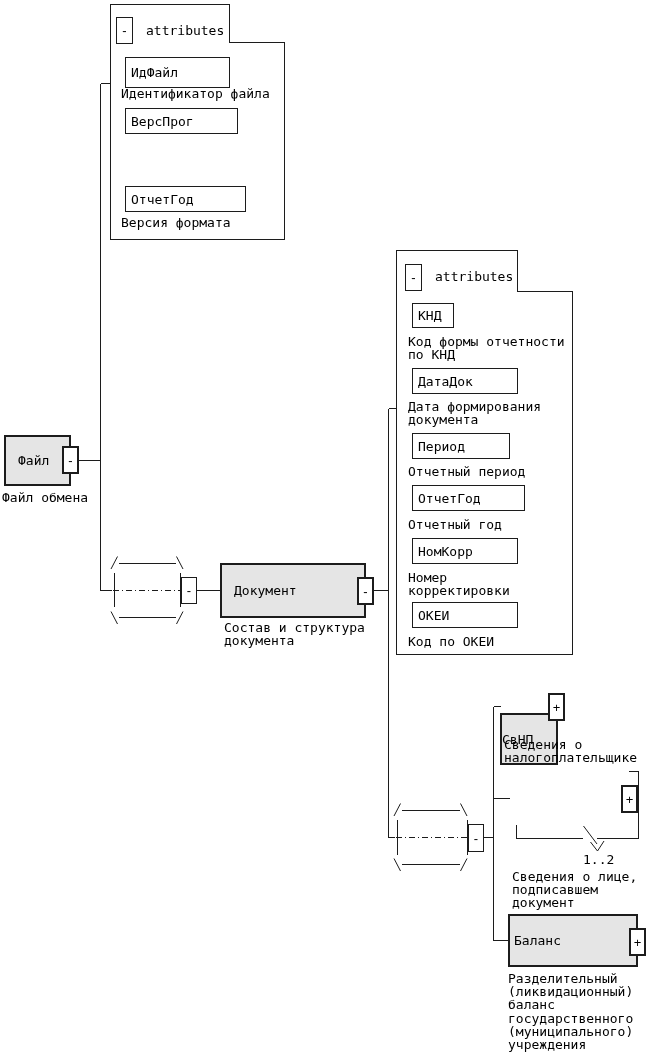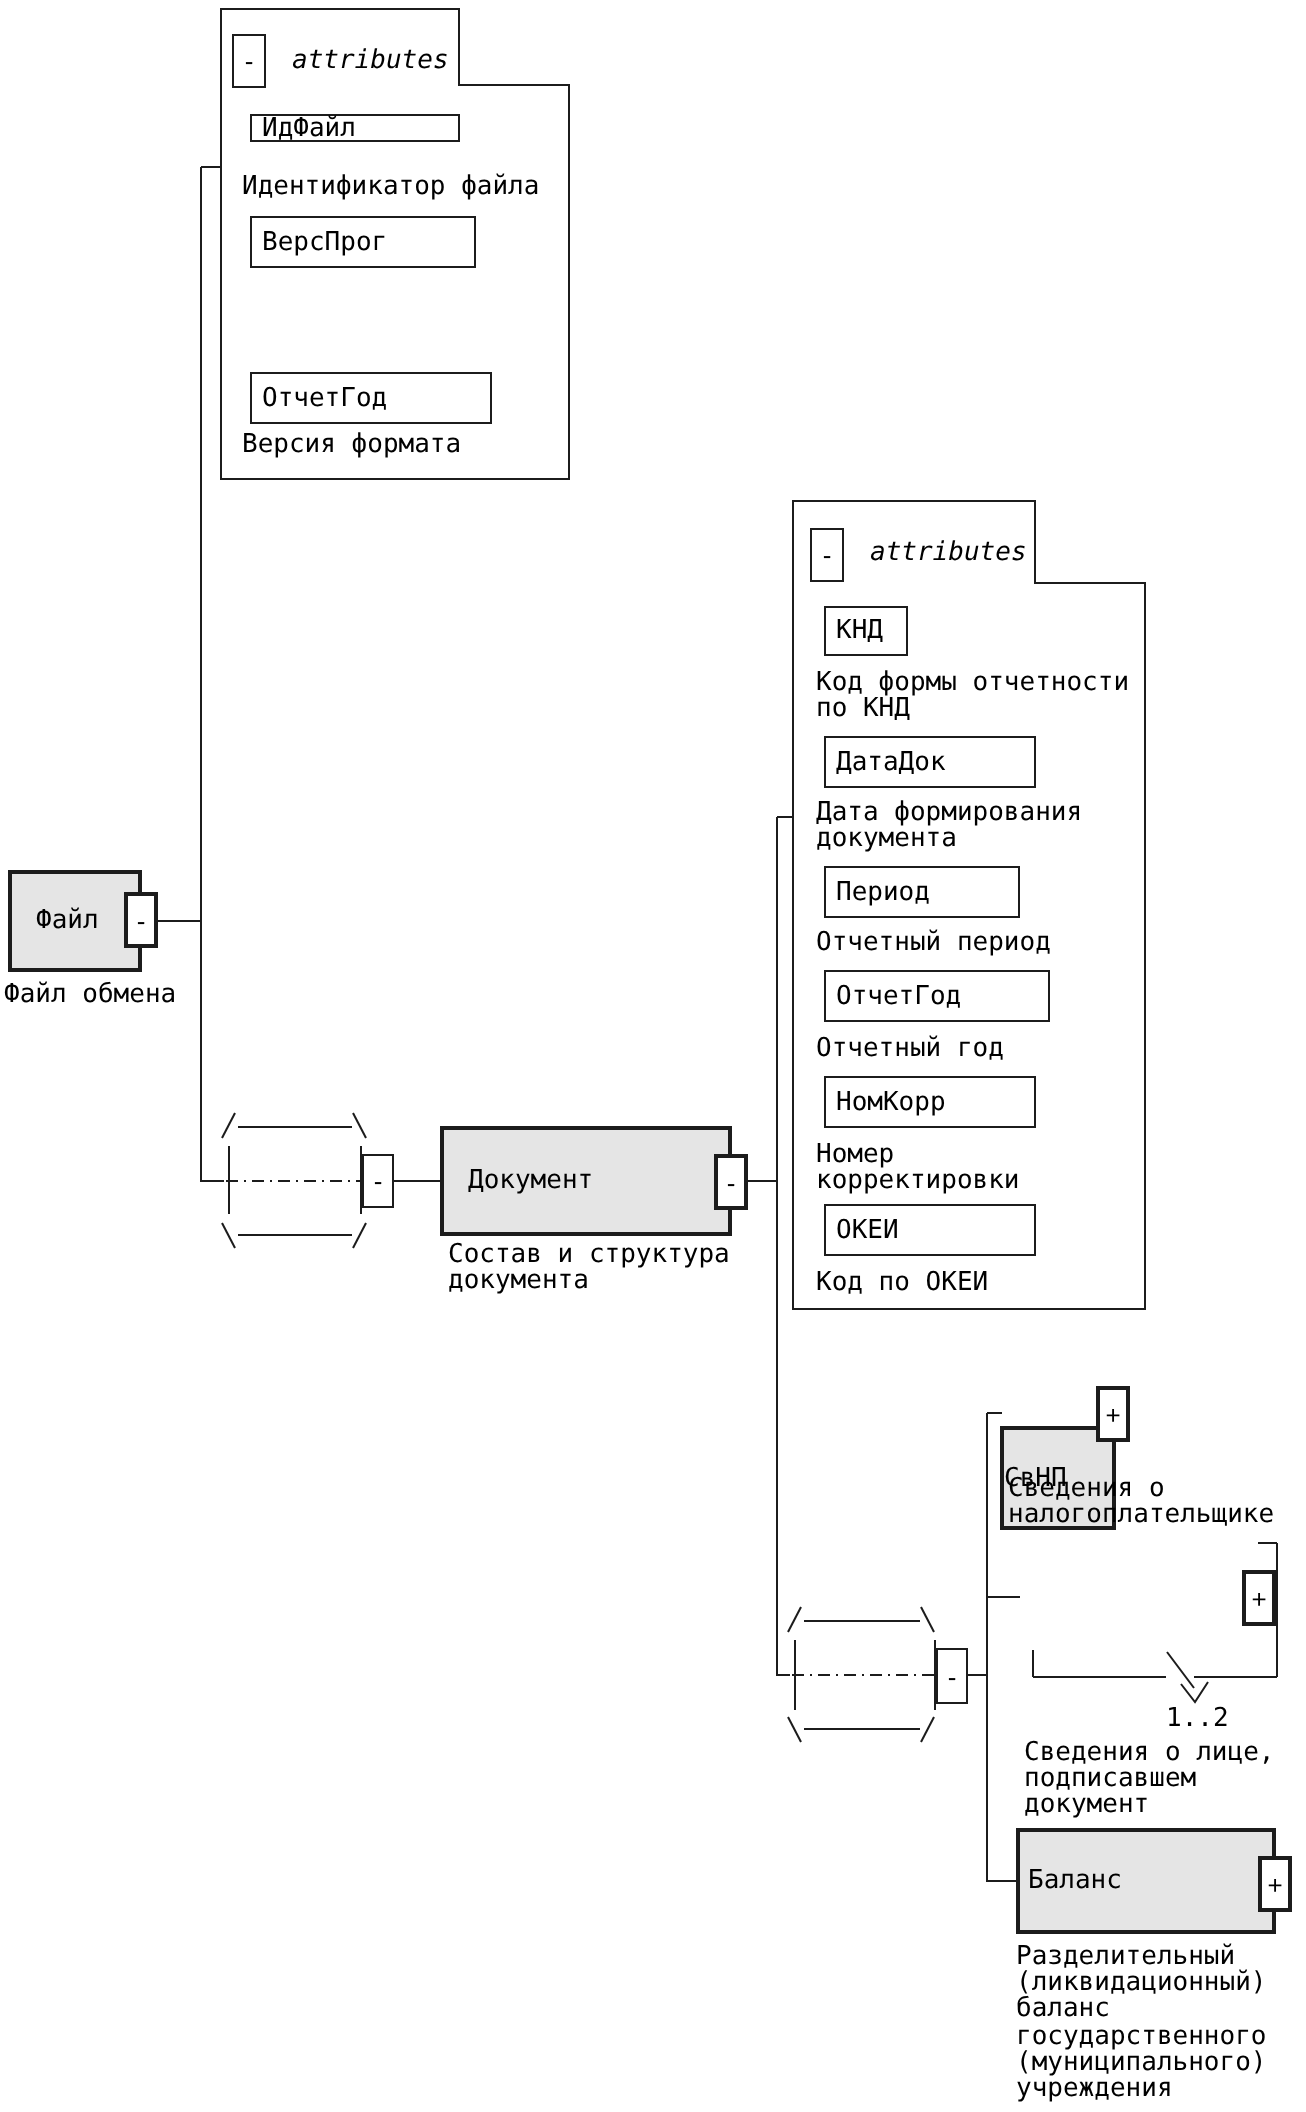--- a/index.html
+++ b/index.html
@@ -19,21 +19,21 @@
   }
   .btn{
     position:absolute;box-sizing:border-box;border:2px solid #1c1c1c;background:#fff;
     display:flex;align-items:center;justify-content:center;z-index:3;
     width:17px;font-size:13px;line-height:1;padding:0;cursor:pointer;
   }
   .btn-sm{border-width:1px;}
   .caption{
     position:absolute;white-space:pre-line;line-height:13.2px;z-index:2;
   }
-  .tabtitle{position:absolute;z-index:2;line-height:13px;font-style:italic;}
+  .tabtitle{position:absolute;z-index:2;line-height:13px;}
 </style>
 </head>
 <body>
 
 <div id="canvas">
 
   <svg id="wires" width="653" height="1056" viewBox="0 0 653 1056">
 
     <g stroke="#1c1c1c" stroke-width="1" fill="#ffffff" shape-rendering="crispEdges">
       <path d="M110.5 4.5 H229.5 V42.5 H284.5 V239.5 H110.5 Z"></path>
@@ -94,21 +94,21 @@
         <path d="M516.5 825 V838.5"></path>
       </g>
       <path d="M583.5 826 L597 844"></path>
       <path d="M590.5 842 L597.5 851 L604 841"></path>
     </g>
   </svg>
 
   <button class="btn btn-sm" style="left:116px;top:17px;height:27px">-</button>
   <div class="tabtitle" style="left:146px;top:24px">attributes</div>
 
-  <div class="field" style="left:125px;top:57px;width:105px;height:14px">ИдФайл</div>
+  <div class="field" style="left:125px;top:57px;width:105px;height:31px">ИдФайл</div>
   <div class="caption" style="left:121px;top:87px">Идентификатор файла</div>
 
   <div class="field" style="left:125px;top:108px;width:113px;height:26px">ВерсПрог</div>
 
   <div class="field" style="left:125px;top:186px;width:121px;height:26px">ОтчетГод</div>
   <div class="caption" style="left:121px;top:216px">Версия формата</div>
 
   <div class="node" style="left:4px;top:435px;width:67px;height:51px;padding-left:12px">
     <span>Файл</span>
   </div>

